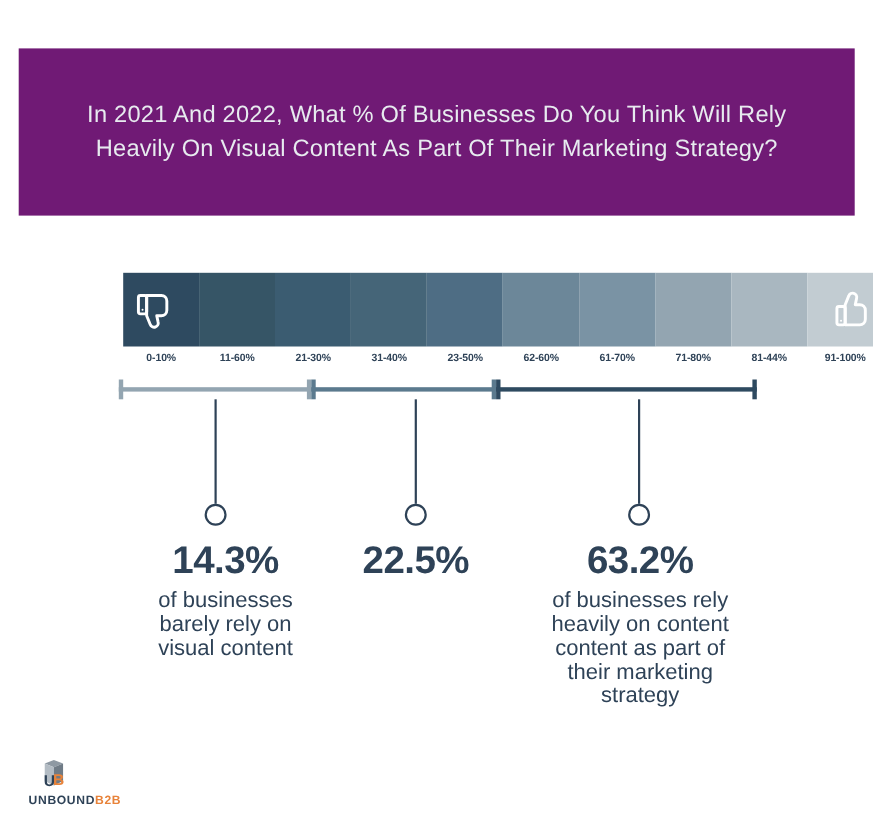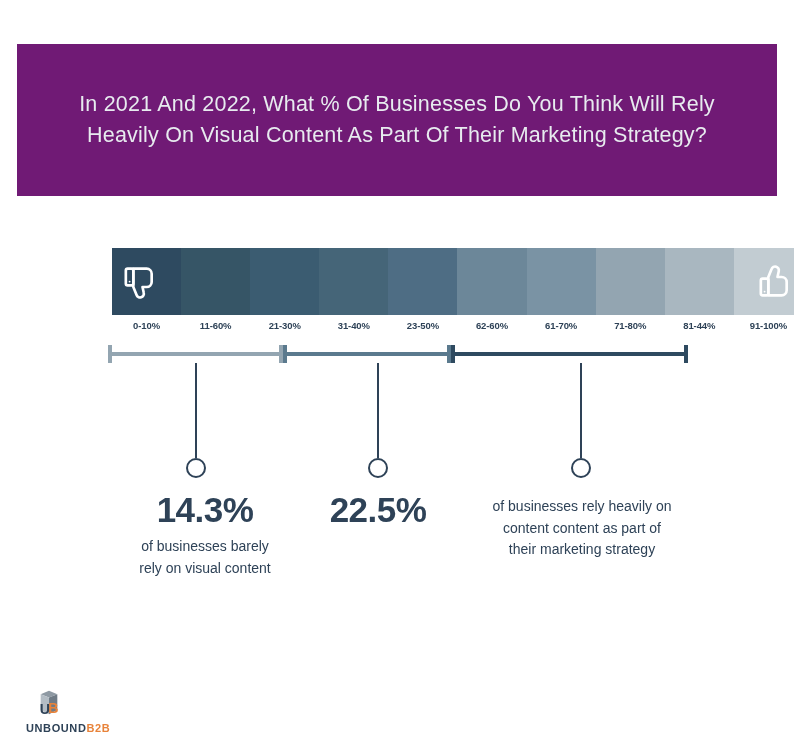--- a/index.html
+++ b/index.html
@@ -123,21 +123,21 @@
     color: #2e4257;
   }
   .stat-value {
     font-size: 35px;
     font-weight: 700;
     line-height: 40px;
     letter-spacing: -0.5px;
     margin: 0;
   }
   .stat-desc {
-    font-size: 14px;
+    font-size: 20px;
     line-height: 21.5px;
     font-weight: 400;
     margin: 6px 0 0 0;
   }
 
   
   .logo {
     position: absolute;
     left: 26px;
     top: 690px;
@@ -227,20 +227,21 @@
 <div class="stat" style="left:130px; top:490px; width:150px;">
   <p class="stat-value">14.3%</p>
   <p class="stat-desc">of businesses barely rely on visual content</p>
 </div>
 
 <div class="stat" style="left:302px; top:490px; width:152px;">
   <p class="stat-value">22.5%</p>
 </div>
 
 <div class="stat" style="left:492px; top:490px; width:180px;">
+  <p class="stat-value">63.2%</p>
   <p class="stat-desc">of businesses rely heavily on content content as part of their marketing strategy</p>
 </div>
 
 <div class="logo">
   <span>
     <svg class="logo-mark" viewBox="0 0 40 36">
       <path d="M10 5 L20 1 L30 5 L20 9 Z" fill="#8e99a3"></path>
       <path d="M10 5 L10 24 L20 29 L20 9 Z" fill="#b3bcc4"></path>
       <path d="M20 9 L20 29 L30 24 L30 5 Z" fill="#6f7b86"></path>
       <text x="9" y="29" font-family="Liberation Sans, sans-serif" font-size="17" font-weight="700" fill="#2e4257">U</text>

